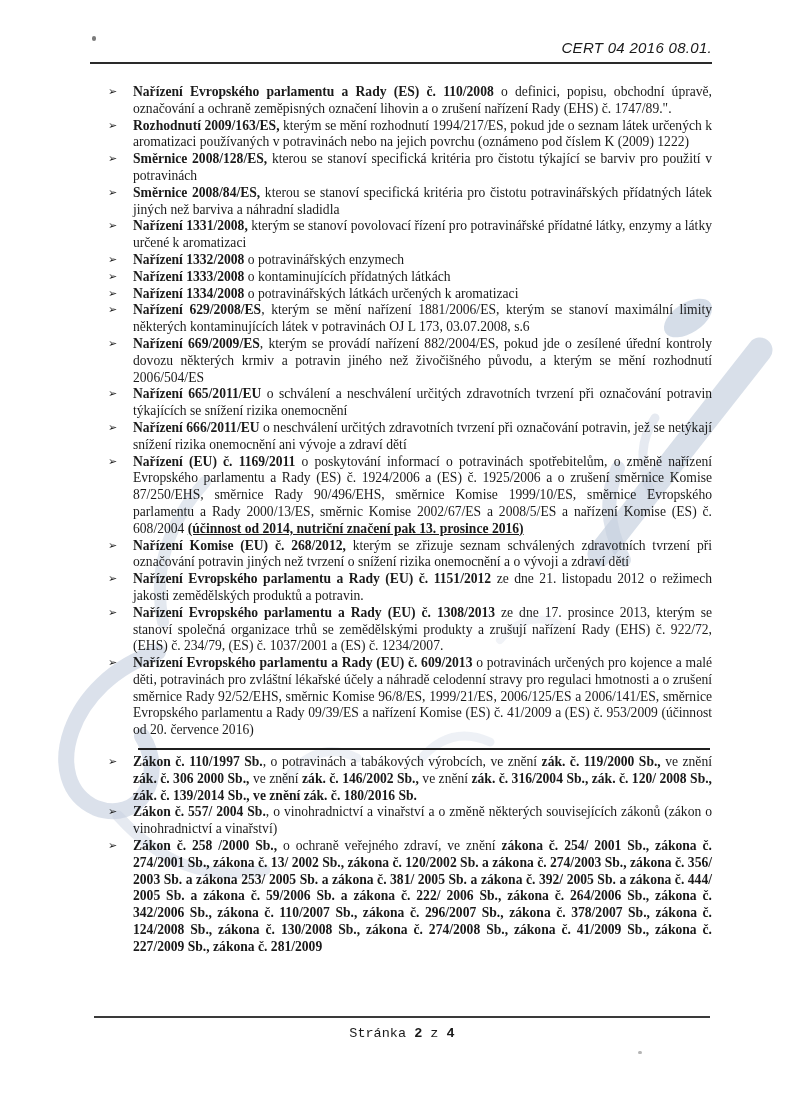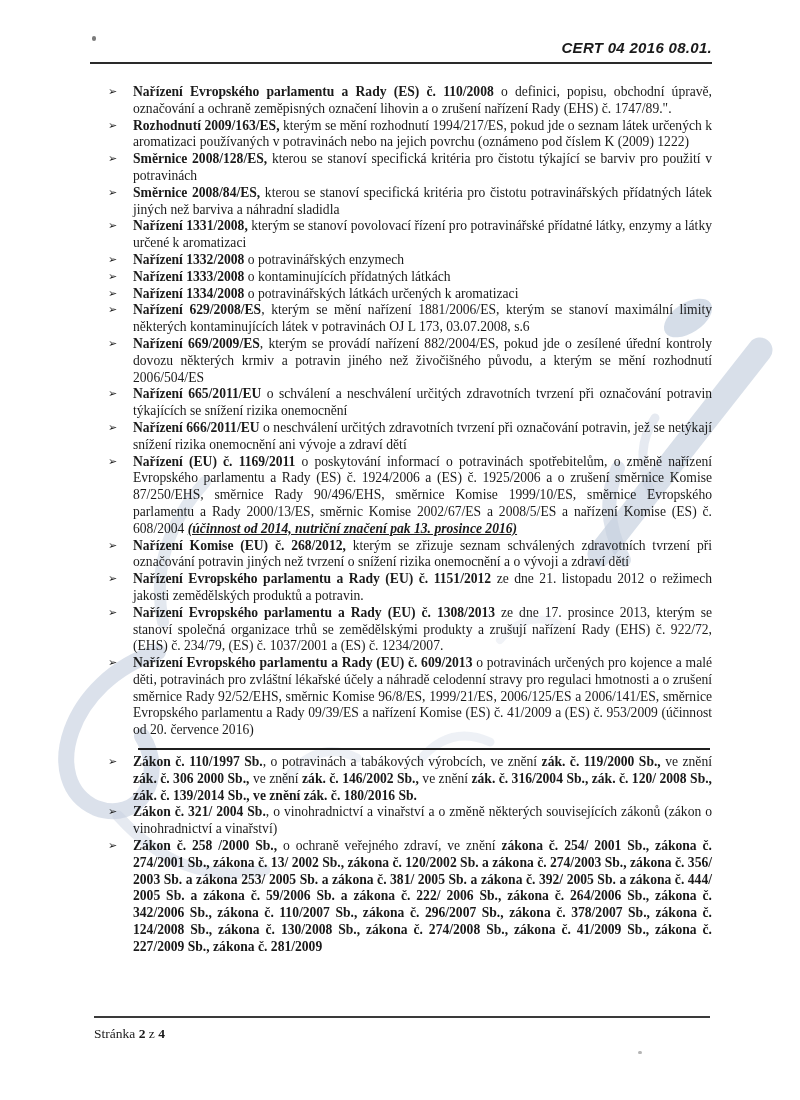--- a/index.html
+++ b/index.html
@@ -16,21 +16,21 @@
     position:absolute; left:0; top:0; width:800px; height:1100px;
     z-index:0; pointer-events:none;
   }
   .scan-dot {
     position:absolute; width:4px; height:5px; background:#5a5a5a;
     border-radius:2px; opacity:.8; z-index:2;
   }
   .header-code {
     position:absolute; top:39px; right:88px;
     font-family:"Liberation Sans", sans-serif;
-    font-style:italic; font-weight:700; font-size:15px;
+    font-style:italic; font-weight:400; font-size:15px;
     letter-spacing:.3px; z-index:2;
   }
   .header-rule {
     position:absolute; top:62px; left:90px; width:622px; height:2px;
     background:#2a2a2a; z-index:2;
   }
   .content {
     position:absolute; top:84px; left:108px; width:604px; z-index:1;
   }
   .list-item {
@@ -39,33 +39,33 @@
   }
   .marker {
     flex:0 0 25px; width:25px;
     font-family:"DejaVu Sans", sans-serif;
     font-size:11px; line-height:16.8px; color:#1a1a1a;
   }
   .item-text {
     flex:1 1 auto; text-align:justify;
   }
   .item-text .b { font-weight:bold;margin-top:48px; }
-  .item-text .u { text-decoration:underline;font-style:italic; }
+  .item-text .u { text-decoration:underline; }
   .group-divider {
     height:2px; background:#1f1f1f;
     margin:9px 0 4px 30px; width:572px;
   }
   .footer-rule {
     position:absolute; left:94px; top:1016px; width:616px; height:2px;
     background:#3a3a3a; z-index:2;
   }
   .footer-text {
     position:absolute; left:94px; top:1026px; width:616px;
-    text-align:left;
-    font-family:Liberation Serif, serif;
+    text-align:center;
+    font-family:Liberation Mono, monospace;
     font-size:13.5px; z-index:2;
   }
   .footer-text .b { font-weight:bold; }
 </style>
 </head>
 <body>
 
 <div class="page">
 
   <svg class="watermark" viewBox="0 0 800 1100" xmlns="http://www.w3.org/2000/svg" aria-hidden="true">
@@ -161,21 +161,21 @@
         </div>
       </div>
     <div class="group-divider"></div>
     <div>
         <div class="list-item">
           <span class="marker">➢</span>
           <div class="item-text"><span class="b">Zákon č. 110/1997 Sb.</span><span>, o potravinách a tabákových výrobcích, ve znění </span><span class="b">zák. č. 119/2000 Sb.,</span><span> ve znění </span><span class="b">zák. č. 306 2000 Sb.,</span><span> ve znění </span><span class="b">zák. č. 146/2002 Sb.,</span><span> ve znění </span><span class="b">zák. č. 316/2004 Sb., zák. č. 120/ 2008 Sb., zák. č. 139/2014 Sb., ve znění zák. č. 180/2016 Sb.</span></div>
         </div>
         <div class="list-item">
           <span class="marker">➢</span>
-          <div class="item-text"><span class="b">Zákon č. 321/ 2004 Sb.</span><span>, o vinohradnictví a vinařství a o změně některých souvisejících zákonů (zákon o vinohradnictví a vinařství)</span></div>
+          <div class="item-text"><span class="b">Zákon č. 557/ 2004 Sb.</span><span>, o vinohradnictví a vinařství a o změně některých souvisejících zákonů (zákon o vinohradnictví a vinařství)</span></div>
         </div>
         <div class="list-item">
           <span class="marker">➢</span>
           <div class="item-text"><span class="b">Zákon č. 258 /2000 Sb.,</span><span> o ochraně veřejného zdraví, ve znění </span><span class="b">zákona č. 254/ 2001 Sb., zákona č. 274/2001 Sb., zákona č. 13/ 2002 Sb., zákona č. 120/2002 Sb. a zákona č. 274/2003 Sb., zákona č. 356/ 2003 Sb. a zákona 253/ 2005 Sb. a zákona č. 381/ 2005 Sb. a zákona č. 392/ 2005 Sb. a zákona č. 444/ 2005 Sb. a zákona č. 59/2006 Sb. a zákona č. 222/ 2006 Sb., zákona č. 264/2006 Sb., zákona č. 342/2006 Sb., zákona č. 110/2007 Sb., zákona č. 296/2007 Sb., zákona č. 378/2007 Sb., zákona č. 124/2008 Sb., zákona č. 130/2008 Sb., zákona č. 274/2008 Sb., zákona č. 41/2009 Sb., zákona č. 227/2009 Sb., zákona č. 281/2009</span></div>
         </div>
       </div>
   </div>
 
   <div class="footer-rule"></div>
   <div class="footer-text">

